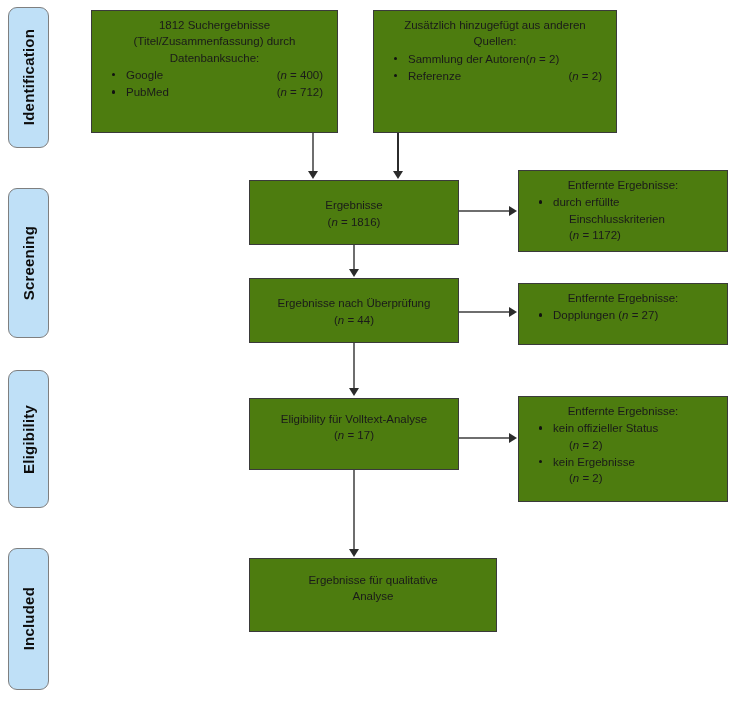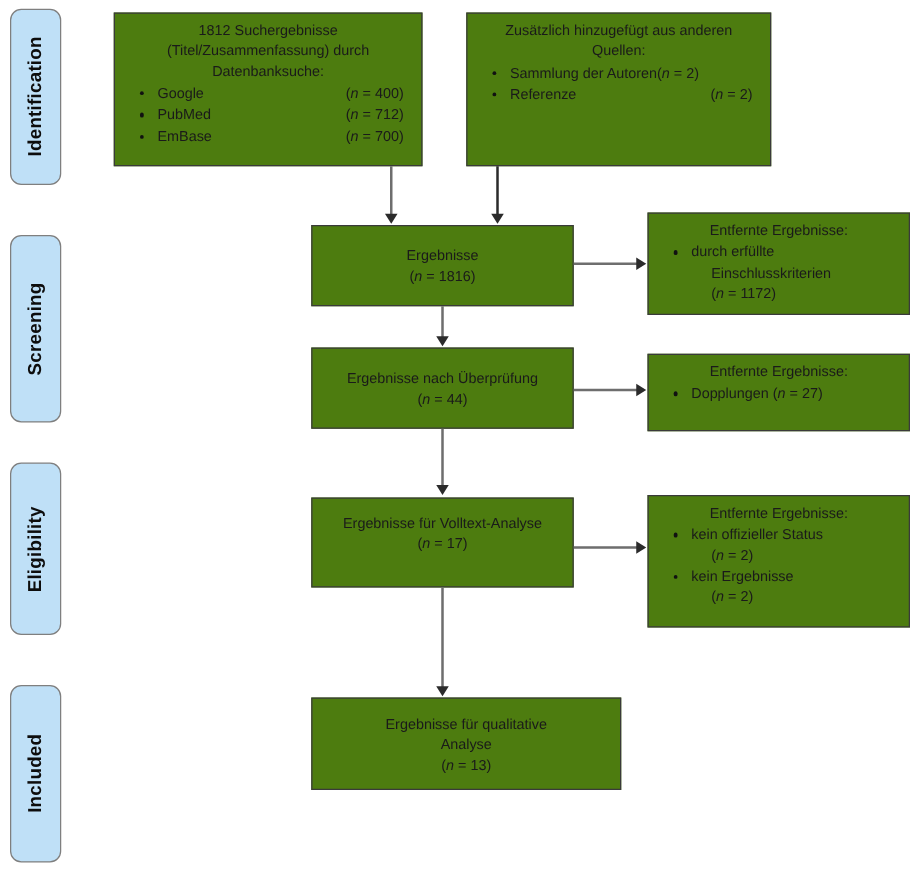--- a/index.html
+++ b/index.html
@@ -149,26 +149,20 @@
           <span class="li-name">Google</span>
           <span class="li-count pushed">(<em class="nvar">n</em><span> = 400)</span></span>
         </div>
       </li>
       <li>
         <div class="li-row">
           <span class="li-name">PubMed</span>
           <span class="li-count pushed">(<em class="nvar">n</em><span> = 712)</span></span>
         </div>
       </li>
-      <li>
-        <div class="li-row">
-          <span class="li-name">EmBase</span>
-          <span class="li-count pushed">(<em class="nvar">n</em><span> = 700)</span></span>
-        </div>
-      </li>
     </ul>
   </div>
 
   <div class="flow-box" style="left:373px; top:10px; width:244px; height:123px;">
     <div class="bx-head">Zusätzlich hinzugefügt aus anderen
 Quellen:</div>
     <ul class="bx-list">
       <li>
         <div class="li-row">
           <span class="li-name">Sammlung der Autoren</span>
@@ -231,21 +225,21 @@
   </div>
 
   <div class="hline" style="left:459px; top:311px; width:52px;"></div>
   <div class="arrow-right" style="left:509px; top:307px;"></div>
 
   <div class="vline" style="left:353px; top:343px; height:46px;"></div>
   <div class="arrow-down" style="left:349px; top:388px;"></div>
 
   <div class="flow-box" style="left:249px; top:398px; width:210px; height:72px; display:flex; align-items:flex-start; justify-content:center; padding-top:12px;">
     <div style="text-align:center; width:100%;">
-      <div>Ergebnisse für Volltext-Analyse</div>
+      <div>Eligibility für Volltext-Analyse</div>
       <div>(<em class="nvar">n</em><span> = 17)</span></div>
     </div>
   </div>
 
   <div class="flow-box" style="left:518px; top:396px; width:210px; height:106px;">
     <div class="bx-head">Entfernte Ergebnisse:</div>
     <ul class="bx-list">
       <li>
         <span>kein offizieller Status</span>
         <span class="cont-line">(<em class="nvar">n</em><span> = 2)</span></span>
@@ -260,17 +254,16 @@
   <div class="hline" style="left:459px; top:437px; width:52px;"></div>
   <div class="arrow-right" style="left:509px; top:433px;"></div>
 
   <div class="vline" style="left:353px; top:470px; height:80px;"></div>
   <div class="arrow-down" style="left:349px; top:549px;"></div>
 
   <div class="flow-box" style="left:249px; top:558px; width:248px; height:74px; display:flex; align-items:flex-start; justify-content:center; padding-top:13px;">
     <div style="text-align:center; width:100%;">
       <div>Ergebnisse für qualitative</div>
       <div>Analyse</div>
-      <div>(<em class="nvar">n</em><span> = 13)</span></div>
     </div>
   </div>
 
 </div>
 
 </body></html>

